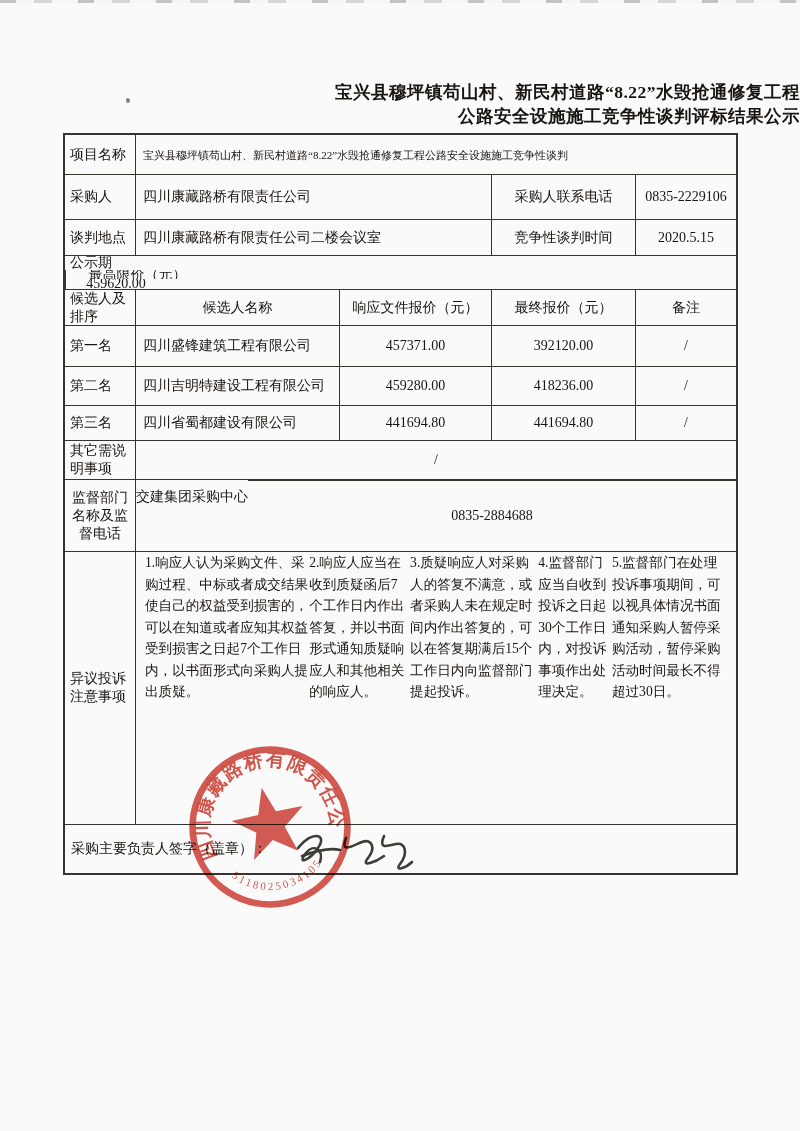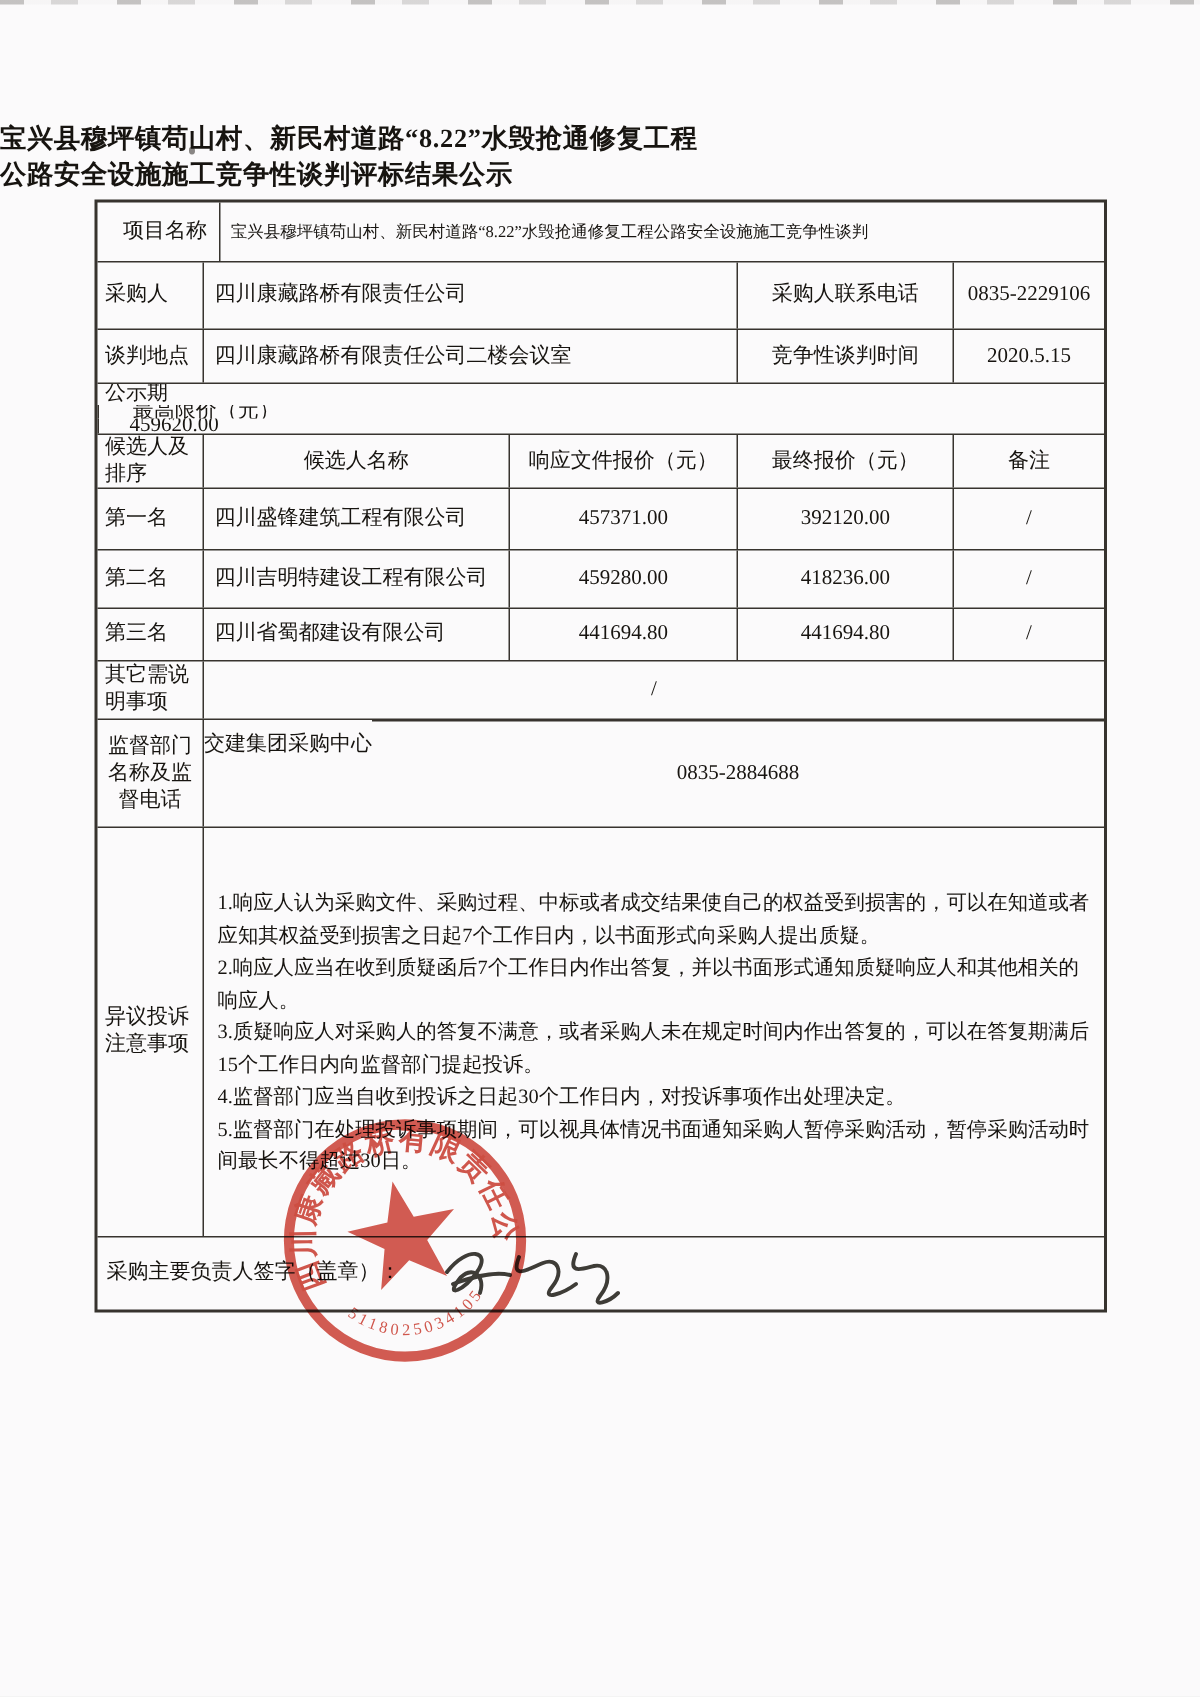--- a/index.html
+++ b/index.html
@@ -21,35 +21,35 @@
   }
   .scan-edge{
     position:absolute;top:0;left:0;right:0;height:3px;
     background:repeating-linear-gradient(90deg,
       rgba(70,66,62,.55) 0 16px, rgba(180,176,172,.12) 16px 34px,
       rgba(70,66,62,.35) 34px 52px, rgba(180,176,172,.10) 52px 78px);
     opacity:.55;
   }
   .doc-title{
     position:absolute;top:80px;left:0;right:0;
-    text-align:left;font-weight:bold;
+    text-align:right;font-weight:bold;
     font-size:17.5px;line-height:24px;letter-spacing:.5px;
   }
   .title-dot{
     position:absolute;left:126px;top:98px;width:4px;height:5px;
     background:#4c4843;border-radius:40% 60% 50% 50%;opacity:.65;
   }
   .doc-table{
     position:absolute;left:63px;top:133px;width:675px;
     border:2px solid var(--line);
     box-sizing:border-box;
     background:transparent;
   }
   .tr{display:flex;border-top:1px solid var(--line);}
-  .tr:first-child{border-top:none;margin-left:12px;}
+  .tr:first-child{border-top:none;}
   .td{
     box-sizing:border-box;border-left:1px solid var(--line);
     display:flex;align-items:center;
     font-size:14px;line-height:18px;
     overflow:hidden;
   }
   .td:first-child{border-left:none;}
   .c1{width:70px;padding:2px 3px 2px 5px;}
   .c2{width:204px;}
   .c3{width:152px;}
@@ -62,21 +62,21 @@
   .center{justify-content:center;text-align:center;}
   .nowrap{white-space:nowrap;font-size:11px;}
   .r1{height:39px;} .r2{height:44px;} .r3{height:35px;} .r4{height:33px;flex-direction:column;}
   .r5{height:35px;} .r6{height:40px;} .r7{height:38px;} .r8{height:34px;}
   .r9{height:38px;} .r10{height:71px;} .r11{height:272px;} .r12{height:48px;}
   .sup-split{align-items:stretch;padding:0;}
   .sup-top{height:34px;display:flex;align-items:center;justify-content:center;}
   .sup-bottom{flex:1;border-top:1px solid var(--line);display:flex;align-items:center;justify-content:center;}
   .sup-label{text-align:center;justify-content:center;padding:2px 4px;}
   .obj{
-    flex-direction:column;justify-content:center;align-items:flex-start;
+    flex-direction:row;justify-content:flex-end;align-items:flex-start;
     padding:0 9px;font-size:13.6px;line-height:21.5px;
   }
   .obj p{margin:0;}
   .sig-cell{padding-left:6px;}
   .seal{
     position:absolute;left:184px;top:741px;width:172px;height:172px;
     mix-blend-mode:multiply;opacity:.88;
     pointer-events:none;
   }
   .signature{

